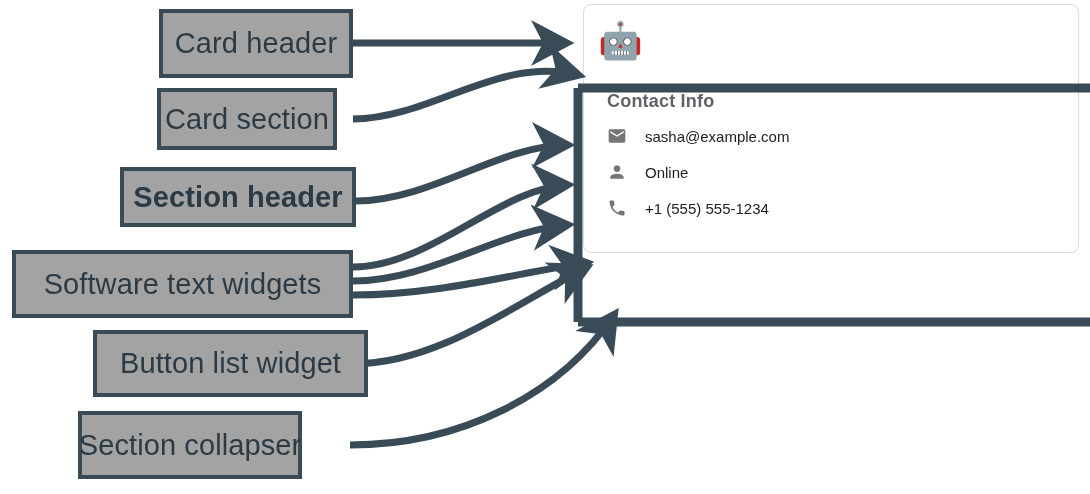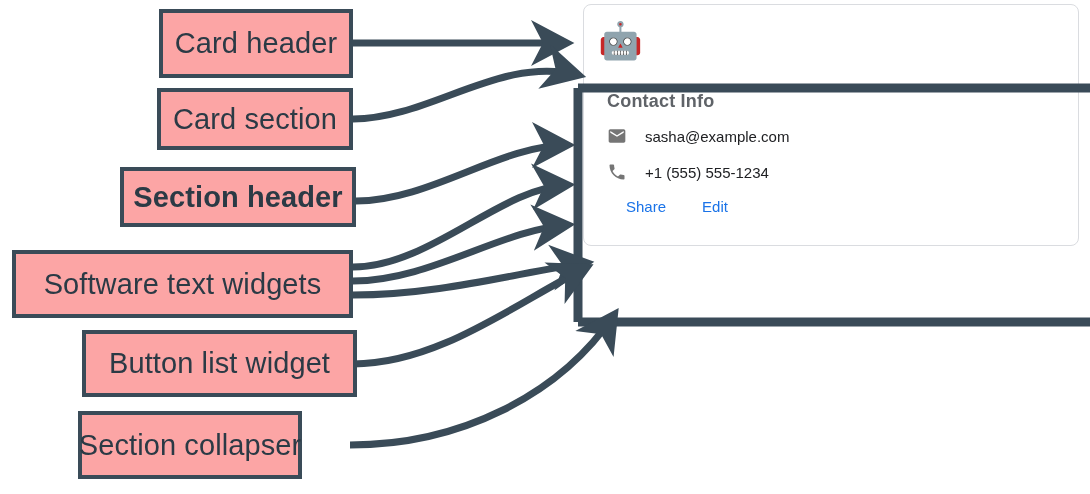--- a/index.html
+++ b/index.html
@@ -10,21 +10,21 @@
     overflow:hidden;
     position:relative;
   }
   #stage{position:relative;width:1090px;height:494px;}
 
   
   #annotations{position:absolute;left:0;top:0;width:1090px;height:494px;z-index:5;pointer-events:none;}
   .anno-box{
     position:absolute;
     box-sizing:border-box;
-    background:#fca5a5;
+    background:#a3a3a3;
     border:4px solid #3a4b58;
     display:flex;align-items:center;justify-content:center;
     color:#2b3a45;
     font-size:29px;
     letter-spacing:0.1px;
     white-space:nowrap;
     z-index:6;
     pointer-events:auto;
     text-align:right;
   }
@@ -96,34 +96,38 @@
 
       <div class="dtw">
         <span class="ico">
           <svg width="20" height="20" viewBox="0 0 24 24" fill="#757575">
               <path d="M20 4H4c-1.1 0-1.99.9-1.99 2L2 18c0 1.1.9 2 2 2h16c1.1 0 2-.9 2-2V6c0-1.1-.9-2-2-2zm0 4l-8 5-8-5V6l8 5 8-5v2z"></path>
             </svg>
         </span>
         <span class="txt">sasha@example.com</span>
       </div>
 
+      <div class="dtw">
+        <span class="ico">
+          <svg width="20" height="20" viewBox="0 0 24 24" fill="#757575">
+              <path d="M12 12c2.21 0 4-1.79 4-4s-1.79-4-4-4-4 1.79-4 4 1.79 4 4 4zm0 2c-2.67 0-8 1.34-8 4v2h16v-2c0-2.66-5.33-4-8-4z"></path>
+            </svg>
+        </span>
+        <span class="txt txt-online">Online</span>
+      </div>
 
       <div class="dtw">
         <span class="ico">
           <svg width="20" height="20" viewBox="0 0 24 24" fill="#757575">
               <path d="M6.62 10.79c1.44 2.83 3.76 5.14 6.59 6.59l2.2-2.2c.27-.27.67-.36 1.02-.24 1.12.37 2.33.57 3.57.57.55 0 1 .45 1 1V20c0 .55-.45 1-1 1-9.39 0-17-7.61-17-17 0-.55.45-1 1-1h3.5c.55 0 1 .45 1 1 0 1.25.2 2.45.57 3.57.11.35.03.74-.25 1.02l-2.2 2.2z"></path>
             </svg>
         </span>
         <span class="txt">+1 (555) 555-1234</span>
       </div>
 
-      <div class="btn-list">
-        <button class="lbtn">Share</button>
-        <button class="lbtn">Edit</button>
-      </div>
 
 
     </div>
   </div>
 
   <svg id="annotations" viewBox="0 0 1090 494">
     <defs>
       <marker id="ah" markerWidth="7" markerHeight="7" refX="5.0" refY="3.5" orient="auto" markerUnits="strokeWidth">
         <path d="M0,0.2 L6.2,3.5 L0,6.8 L1.7,3.5 z" fill="#3a4b58"></path>
       </marker>
@@ -145,20 +149,20 @@
       <path d="M350,445 C460,445 560,395 614,315"></path>
     </g>
   </svg>
 
   <svg id="section-outline" style="position:absolute;left:0;top:0;width:1090px;height:494px;z-index:4;pointer-events:none;" viewBox="0 0 1090 494">
     <path d="M578,88 L1090,88 M578,88 L578,322 M578,322 L1090,322" fill="none" stroke="#3a4b58" stroke-width="9"></path>
   </svg>
 
   <div id="box-layer">
       <div class="anno-box" style="left: 159px; top: 9px; width: 194px; height: 69px;">Card header</div>
-      <div class="anno-box" style="left: 157px; top: 88px; width: 196px; height: 62px;">Card section</div>
+      <div class="anno-box" style="left: 157px; top: 88px; width: 180px; height: 62px;">Card section</div>
       <div class="anno-box" style="left: 120px; top: 167px; width: 236px; height: 60px; font-weight: bold;">Section header</div>
       <div class="anno-box" style="left: 12px; top: 250px; width: 341px; height: 68px;">Software text widgets</div>
-      <div class="anno-box" style="left: 82px; top: 330px; width: 275px; height: 67px;">Button list widget</div>
+      <div class="anno-box" style="left: 93px; top: 330px; width: 275px; height: 67px;">Button list widget</div>
       <div class="anno-box" style="left: 78px; top: 411px; width: 224px; height: 68px;">Section collapser</div>
     </div>
 
 </div>
 
 </body></html>

